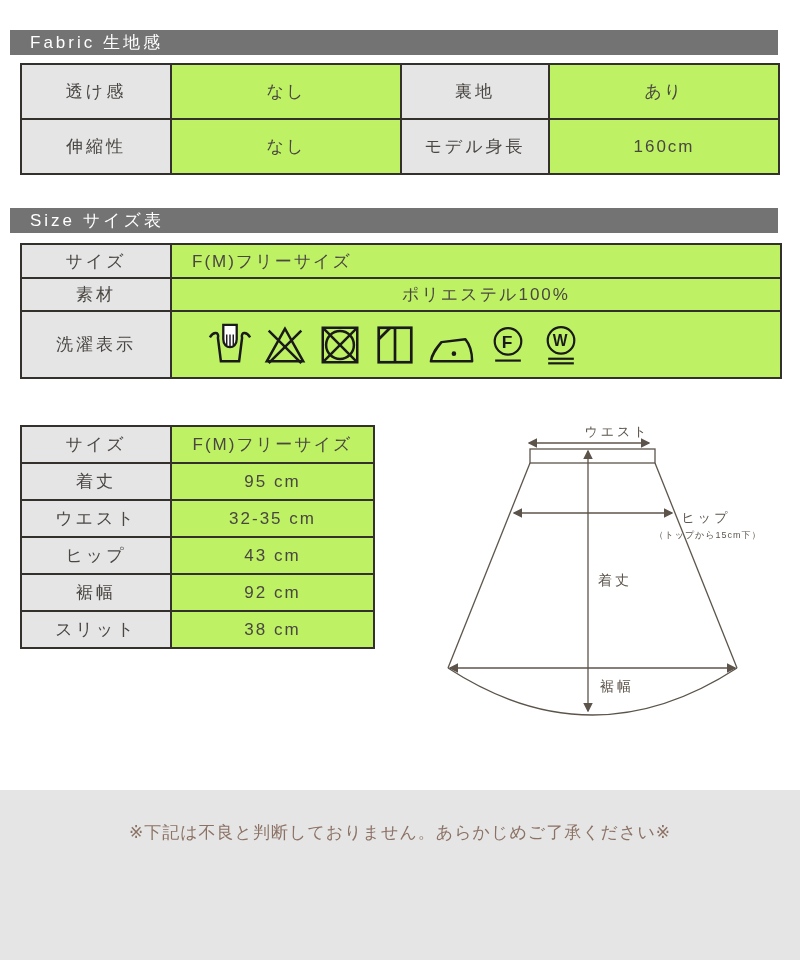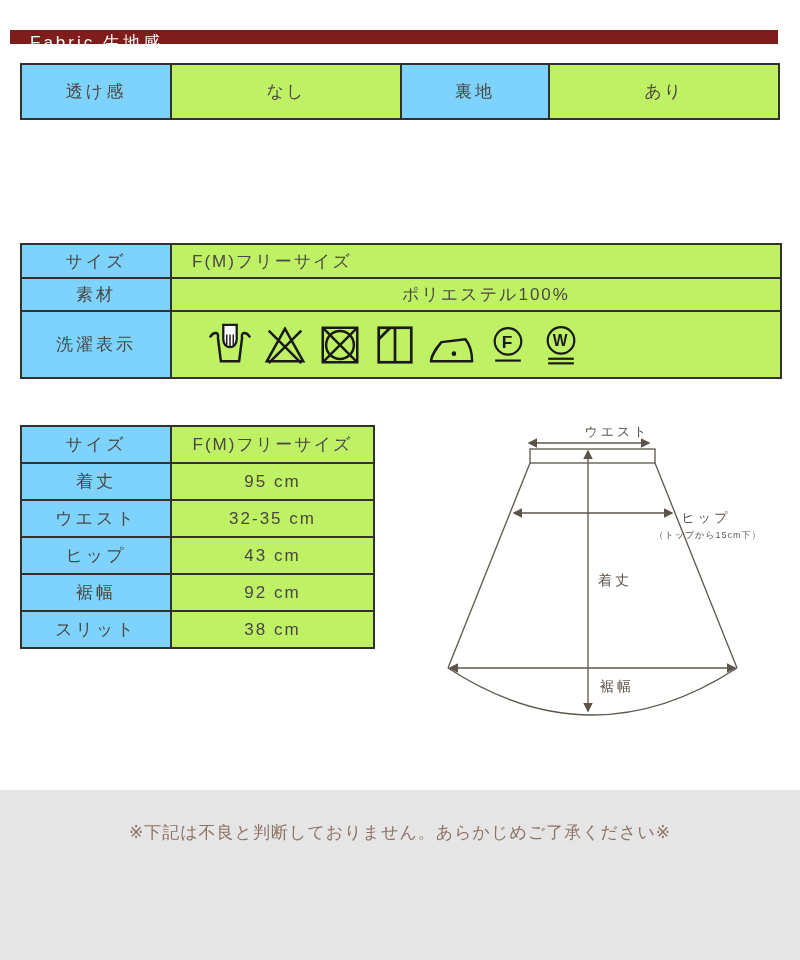--- a/index.html
+++ b/index.html
@@ -5,36 +5,36 @@
   html,body{margin:0;padding:0;}
   body{
     width:800px;height:960px;background:#ffffff;position:relative;
     font-family:"Liberation Sans","DejaVu Sans",sans-serif;
     color:#4a4642;overflow:hidden;
   }
   .page{position:absolute;inset:0;}
 
   
   .bar{
-    position:absolute;left:10px;width:768px;height:14px;
-    background:#7f1d1d;color:#ffffff;
+    position:absolute;left:10px;width:768px;height:25px;
+    background:#737373;color:#ffffff;
     font-size:17px;line-height:25px;letter-spacing:3px;
     padding-left:20px;box-sizing:border-box;
   }
   .bar-fabric{top:30px;}
   .bar-size{top:208px;}
 
   
   table{border-collapse:collapse;table-layout:fixed;position:absolute;}
   td{
     border:2px solid #34312d;font-size:17px;color:#4a4642;
     text-align:center;vertical-align:middle;padding:0;
     letter-spacing:2px;
   }
-  td.lbl{background:#7dd3fc;letter-spacing:3px;}
+  td.lbl{background:#e5e5e5;letter-spacing:3px;}
   td.val{background:#bef264;}
 
   .fabric-table{left:20px;top:63px;width:758px;}
   .fabric-table td{height:53px;}
 
   .size-table{left:20px;top:243px;width:760px;}
   .size-table td.val{text-align:left;padding-left:20px;}
   .size-table tr.r1 td{height:32px;}
   .size-table tr.r2 td{height:31px;text-align:center;}
   .size-table tr.r3 td{height:65px;}
@@ -75,23 +75,30 @@
         <col style="width:148px">
         <col style="width:230px">
       </colgroup>
     <tbody>
         <tr>
       <td class="lbl">透け感</td>
       <td class="val">なし</td>
       <td class="lbl">裏地</td>
       <td class="val">あり</td>
     </tr>
+    <tr>
+      <td class="lbl">伸縮性</td>
+      <td class="val">なし</td>
+      <td class="lbl">モデル身長</td>
+      <td class="val">160cm</td>
+    </tr>
   </tbody>
     </table>
 
+  <div class="bar bar-size">Size サイズ表</div>
 
   <table class="size-table">
     <colgroup>
         <col style="width:150px">
         <col style="width:610px">
       </colgroup>
     <tbody>
         <tr class="r1">
       <td class="lbl">サイズ</td>
       <td class="val">F(M)フリーサイズ</td>

